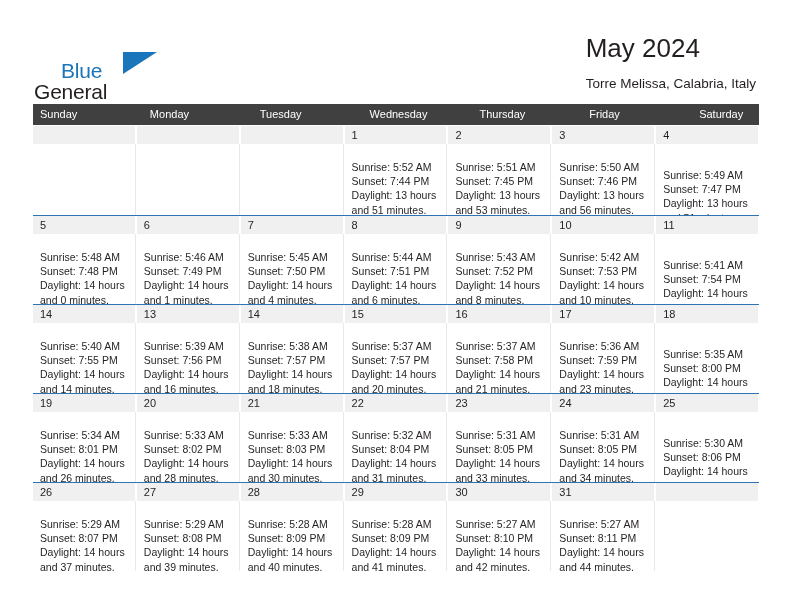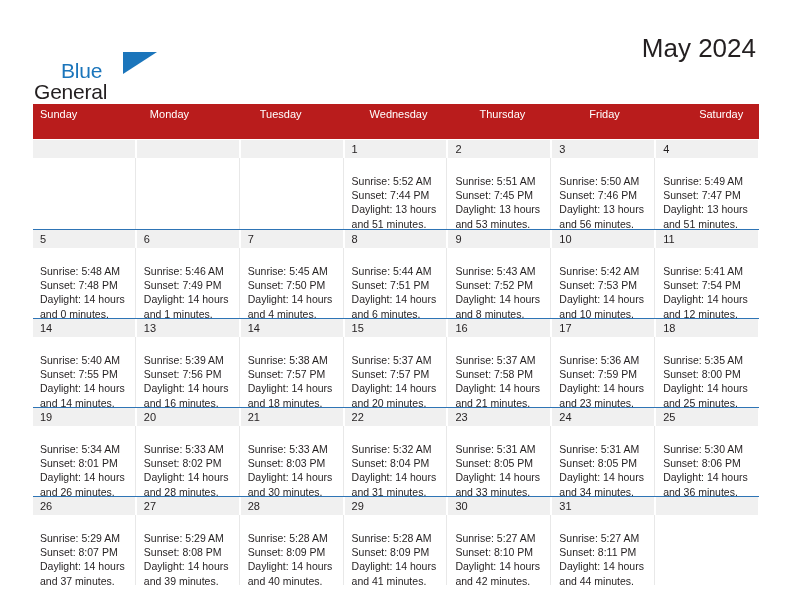--- a/index.html
+++ b/index.html
@@ -74,22 +74,22 @@
   }
 
   
   .calendar {
     position: absolute;
     left: 33px; top: 104px;
     width: 726px;
   }
   .dow-row {
     display: flex;
-    background: #b91c1c;
-    height: 35px;
+    background: #404040;
+    height: 21px;
     gap: 43px;
   }
   .dow {
     flex: 1 1 0;
     color: #ffffff;
     font-size: 11px;
     line-height: 21px;
     padding-left: 7px;
     white-space: nowrap;
     overflow: hidden;
@@ -120,21 +120,21 @@
     font-size: 11px;
     color: #231f20;
     line-height: 18px;
     padding-left: 7px;
   }
   .cell-body {
     padding: 16px 6px 0 7px;
     border-right: 1px solid #e8e8e8;
     height: 71px;
   }
-  .cell:last-child .cell-body { border-right: none; }
+  .cell:last-child .cell-body { border-right: none; margin-top: 8px; }
   .info-line {
     font-size: 10.5px;
     color: #231f20;
     line-height: 14.2px;
     white-space: nowrap;
   }
   .cell.empty .cell-body { border-right: 1px solid #e8e8e8; }
   .cell.empty.nobord .cell-body { border-right: none; }
 </style>
 </head>
@@ -145,20 +145,21 @@
   <div class="top">
 
     <div class="logo">
       <span class="logo-general">General</span>
       <span class="logo-tri"></span>
       <span class="logo-blue">Blue</span>
     </div>
 
     <div class="title-block">
       <div class="cal-title">May 2024</div>
+      <div class="cal-subtitle">Torre Melissa, Calabria, Italy</div>
     </div>
 
   </div>
 
   <div class="calendar">
 
     <div class="dow-row">
       <div class="dow">Sunday</div>
       <div class="dow">Monday</div>
       <div class="dow">Tuesday</div>

